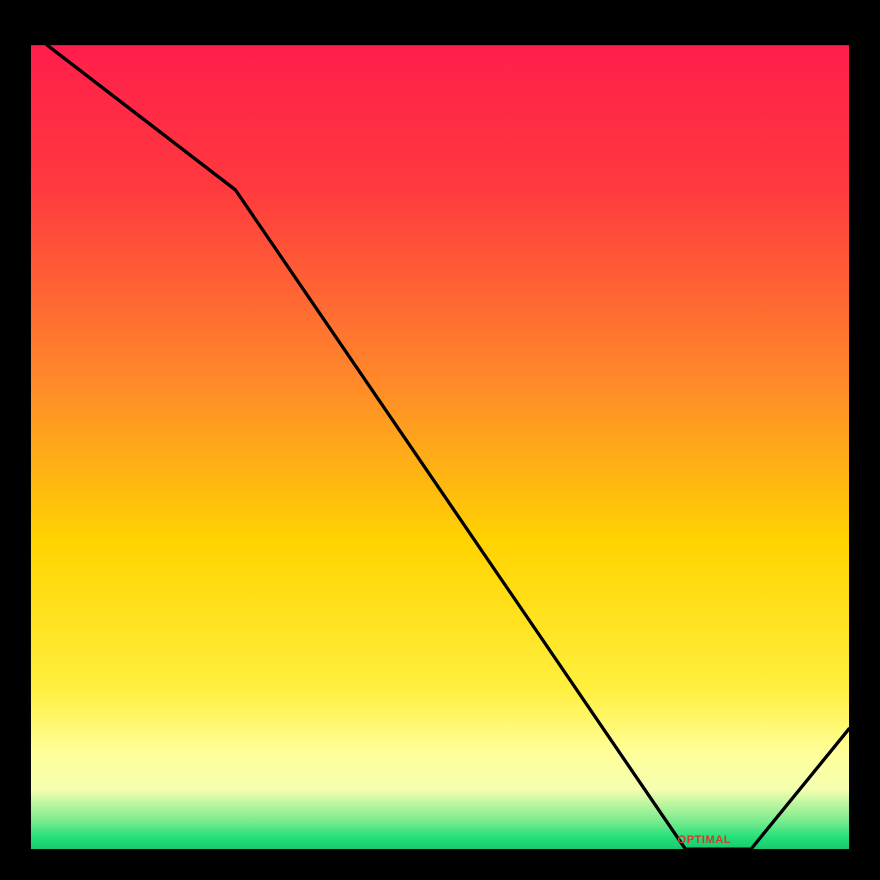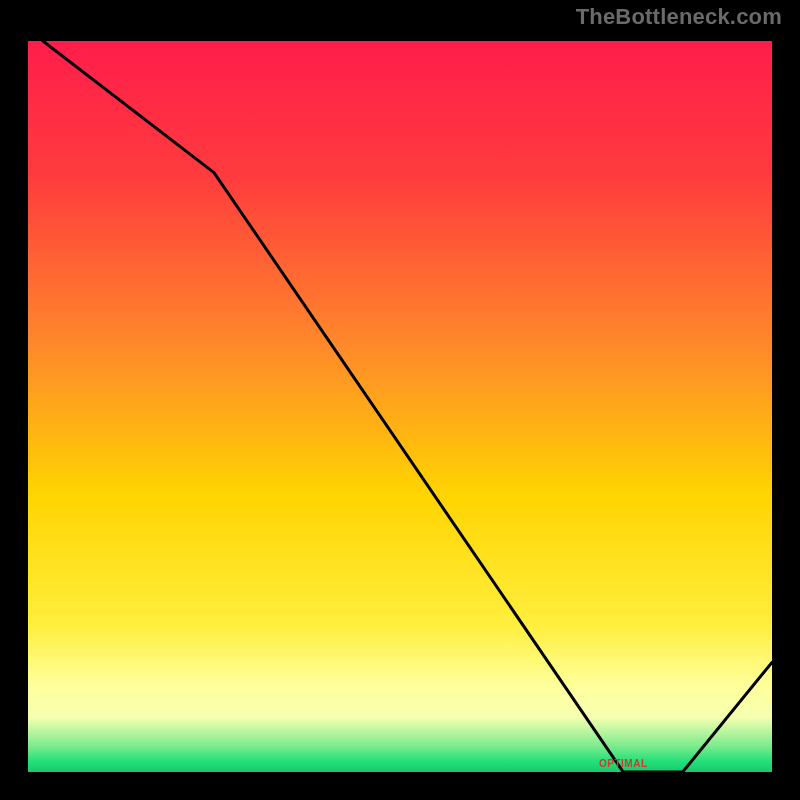--- a/index.html
+++ b/index.html
@@ -66,16 +66,15 @@
 
     <rect id="grad-rect" x="28" y="41" width="744" height="731" fill="url(#bg-grad)"></rect>
 
     <rect id="border-rect" x="21.5" y="34.5" width="757.0" height="744.0" fill="none" stroke="#000" stroke-width="13"></rect>
 
     <g clip-path="url(#plot-clip)">
       <path id="curve-path" d="M 42.9 41.0 Q 128.4 106.8 214.0 172.6 Q 418.6 472.3 623.2 772.0 Q 653.0 772.0 682.7 772.0 Q 727.4 717.2 772.0 662.4 " fill="none" stroke="#000" stroke-width="3" stroke-linejoin="round" stroke-linecap="round"></path>
     </g>
   </svg>
 
-  <div id="optimal-label" class="optimal-label" style="left: 599px; top: 758px;">OPTIMAL</div>
+  <div id="optimal-label" class="optimal-label" style="left: 616px; top: 758px;">OPTIMAL</div>
 
-  <div class="watermark">TheBottleneck.com</div>
 </div>
 
 </body></html>

